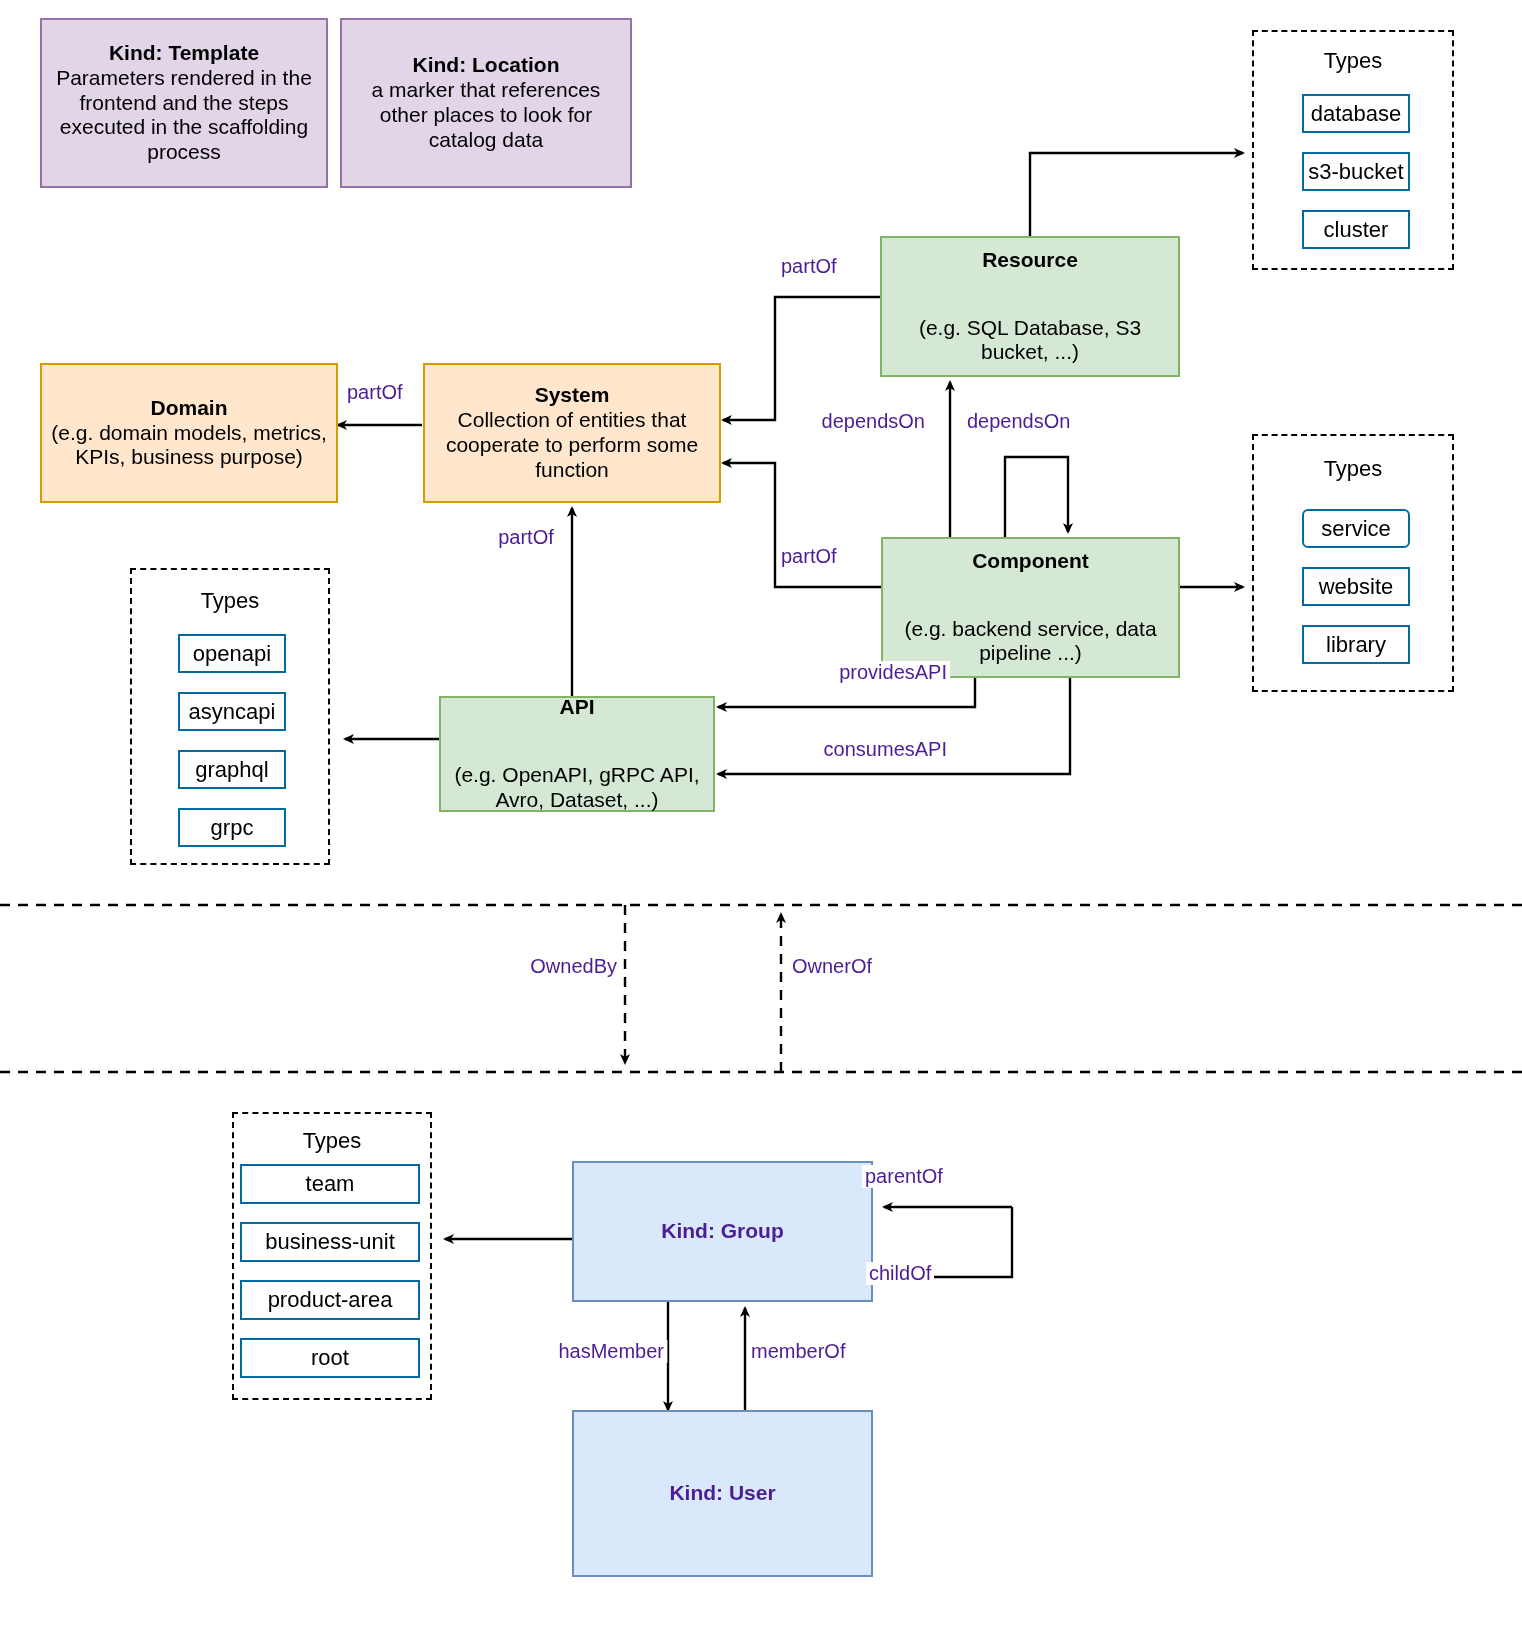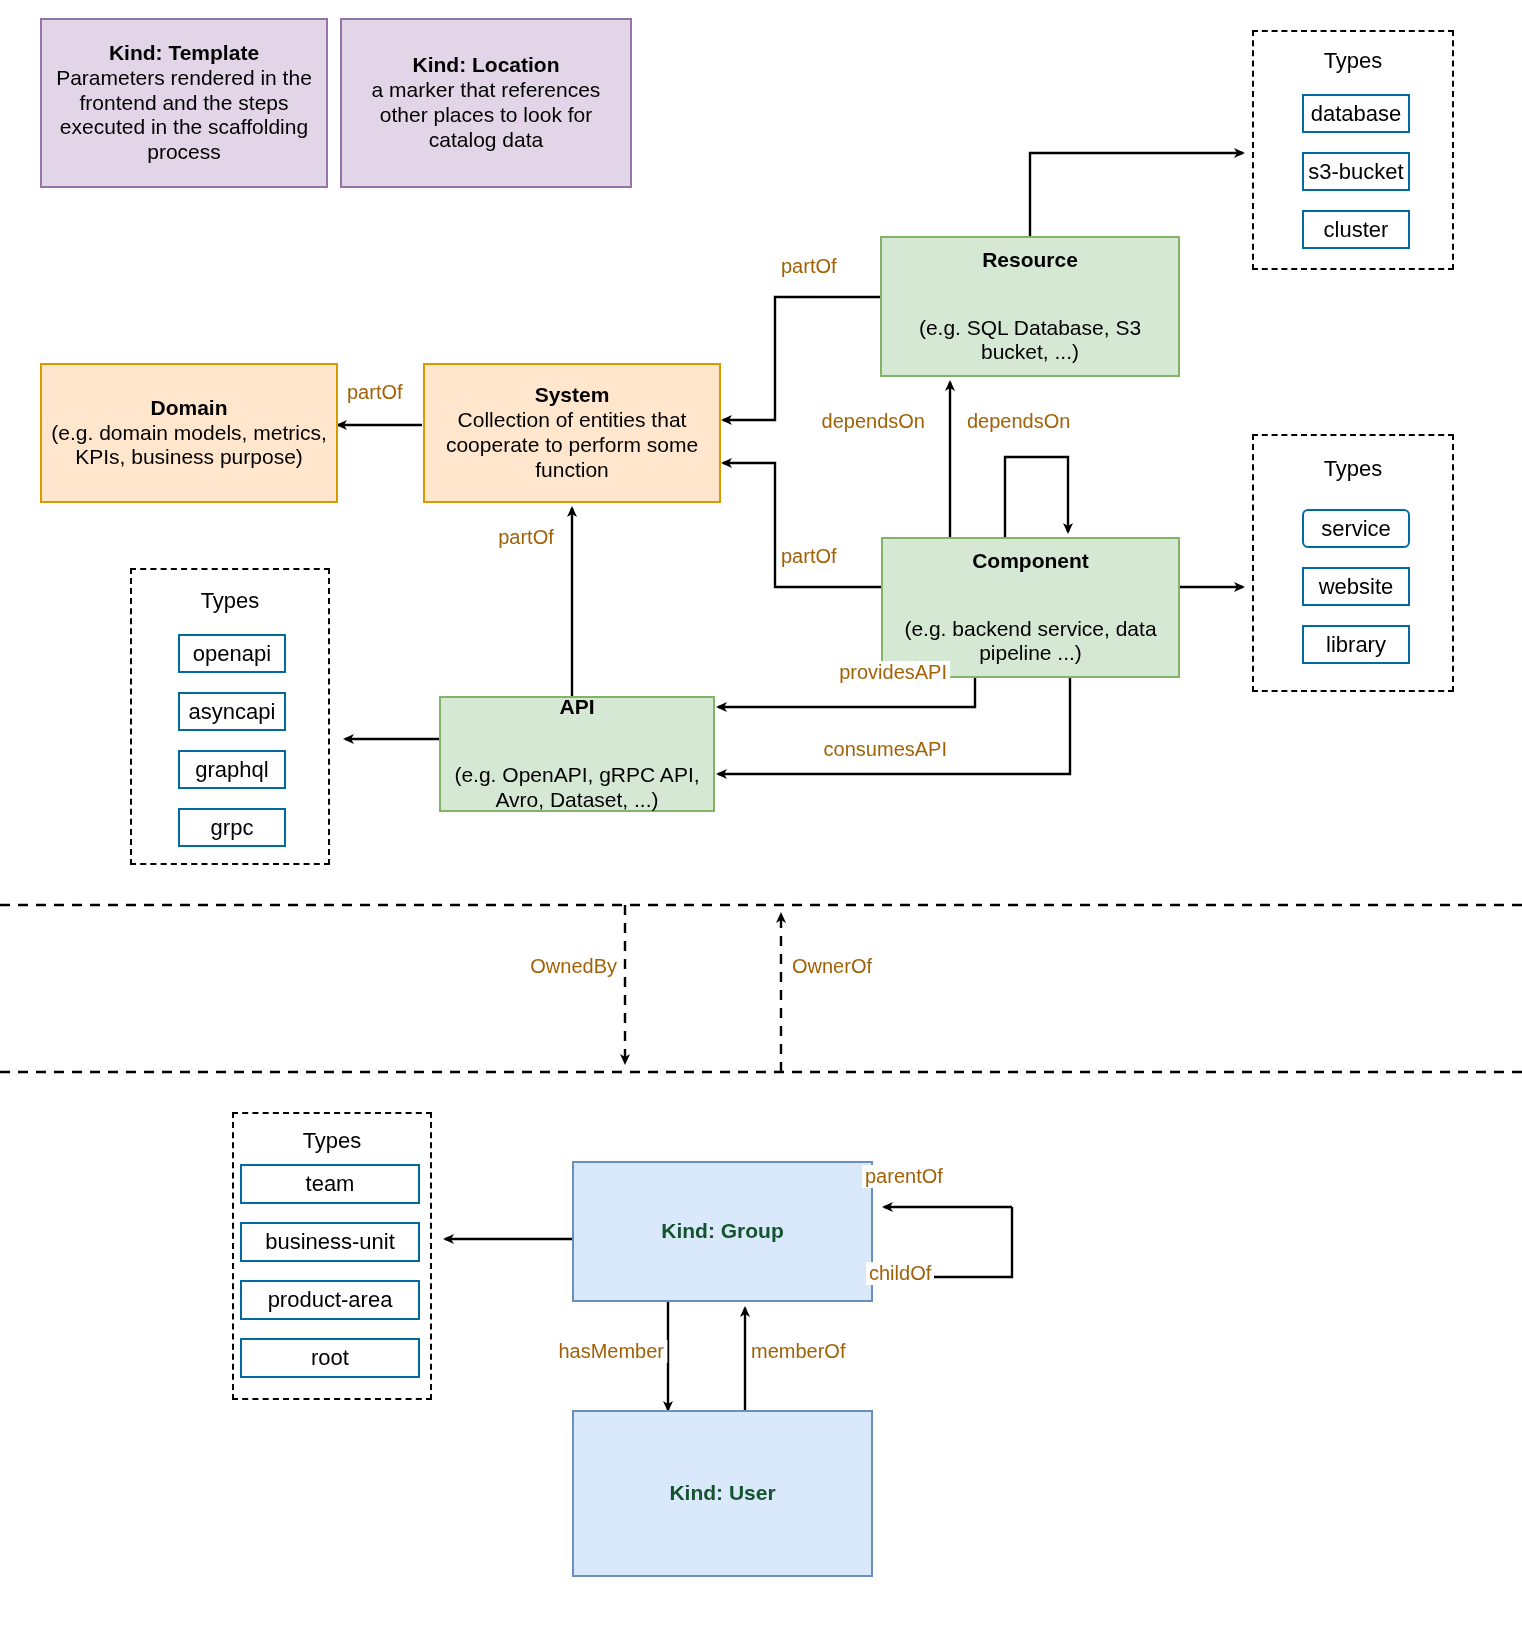--- a/index.html
+++ b/index.html
@@ -8,28 +8,28 @@
   svg.edges{position:absolute;left:0;top:0;width:1522px;height:1628px;pointer-events:none;}
 
   .node{position:absolute;box-sizing:border-box;display:flex;flex-direction:column;
         align-items:center;justify-content:center;text-align:center;line-height:1.18;}
   .node .t{display:block;}
   .node .bold{font-weight:bold;}
 
   .purple{background:#e1d5e7;border:2px solid #9673a6;color:#000;font-size:21px;}
   .orange{background:#ffe6cc;border:2px solid #d79b00;color:#000;font-size:21px;}
   .green {background:#d5e8d4;border:2px solid #82b366;color:#000;font-size:21px;gap:43px;}
-  .blue  {background:#dae8fc;border:2px solid #6c8ebf;color:#14532d;font-size:21px;font-weight:bold;}
+  .blue  {background:#dae8fc;border:2px solid #6c8ebf;color:#4c1d95;font-size:21px;font-weight:bold;}
 
   .typesbox{position:absolute;box-sizing:border-box;border:2px dashed #000;background:transparent;}
   .typestitle{position:absolute;left:0;right:0;text-align:center;font-size:22px;color:#000;}
   .typechip{position:absolute;box-sizing:border-box;border:2px solid #0369a1;background:#fff;
             display:flex;align-items:center;justify-content:center;font-size:22px;color:#000;}
 
-  .elabel{position:absolute;font-size:20px;color:#a16207;white-space:nowrap;background:#ffffff;
+  .elabel{position:absolute;font-size:20px;color:#4c1d95;white-space:nowrap;background:#ffffff;
           padding:0 3px;}
   .elabel.right{transform:translateX(-100%);}
   .elabel.center{transform:translateX(-50%);}
 </style>
 </head>
 <body>
 
 <div id="canvas">
 
   <svg class="edges" viewBox="0 0 1522 1628">

